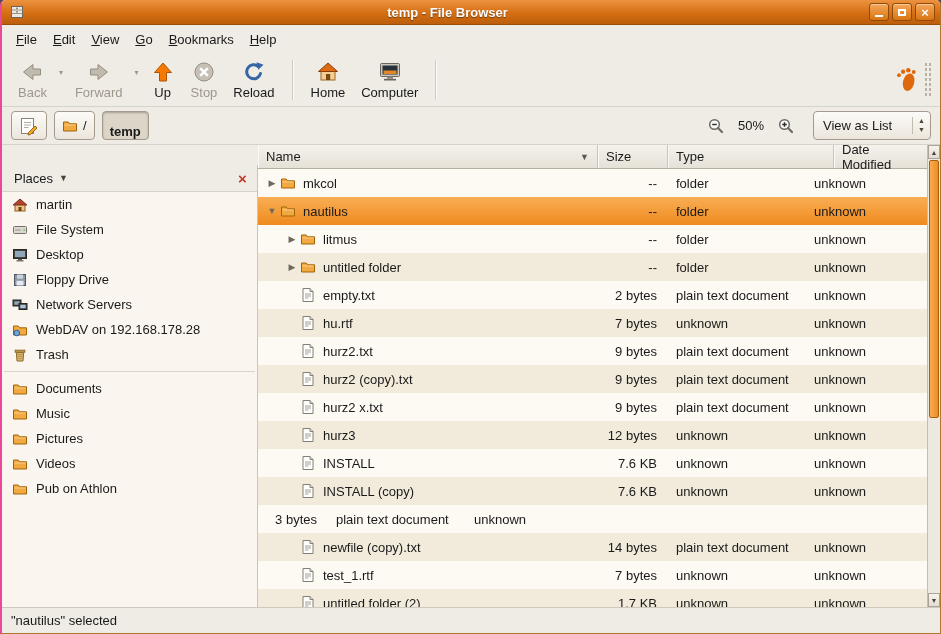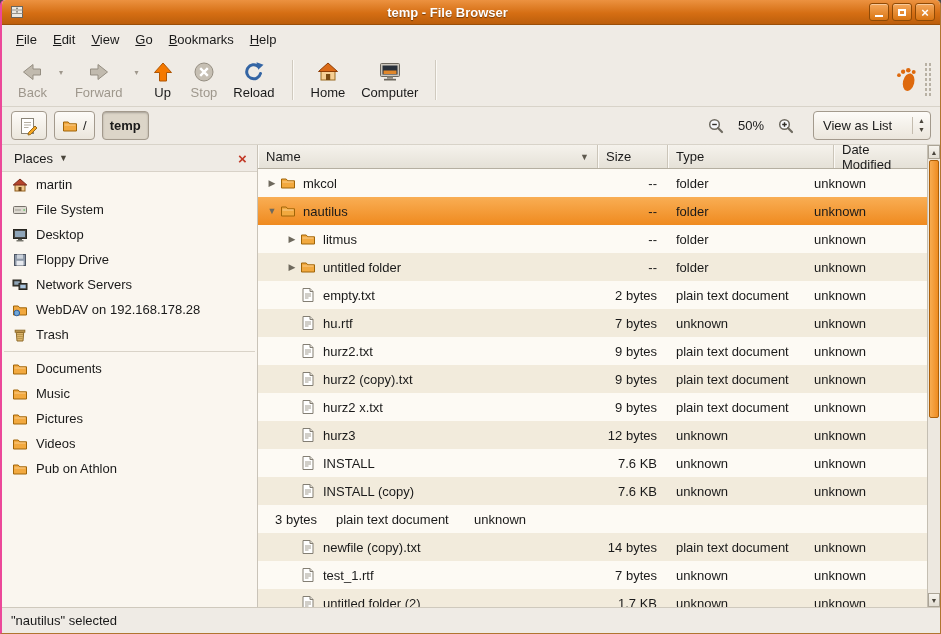--- a/index.html
+++ b/index.html
@@ -45,36 +45,36 @@
   .toolbar-spacer { flex: 1; }
   .gnome-logo { width: 26px; height: 26px; }
   .tool-grip { width: 8px; height: 36px; margin-left: 4px;
     background-image: radial-gradient(#B8B1A4 1px, transparent 1.4px); background-size: 4px 5px; }
   
   .locationbar { height: 38px; flex: 0 0 38px; display: flex; align-items: center; gap: 7px; padding: 0 9px; border-bottom: 1px solid #D8D3C9; }
   .lb-button {
     height: 29px; display: flex; align-items: center; gap: 5px; padding: 0 7px;
     background: linear-gradient(180deg, #FDFBF8, #EBE6DC); border: 1px solid #A39A8D; border-radius: 4px;
   }
-  .lb-button.toggled { background: #DCD5C8; box-shadow: inset 0 1px 2px rgba(0,0,0,.25); font-weight: bold; }
+  .lb-button.toggled { background: #DCD5C8; box-shadow: inset 0 1px 2px rgba(0,0,0,.25); font-weight: bold; align-items: flex-end; }
   .lb-flat { border: none; background: none; padding: 0 3px; height: auto; }
   .zoom-label { min-width: 32px; text-align: center; }
   .view-combo {
     margin-left: 8px; height: 29px; min-width: 118px; display: flex; align-items: center;
     justify-content: space-between; padding: 0 5px 0 9px; gap: 8px;
     background: linear-gradient(180deg, #FDFBF8, #EBE6DC); border: 1px solid #A39A8D; border-radius: 4px;
   }
   .stepper { display: flex; flex-direction: column; font-size: 7px; line-height: 1.15; color: #4A453C;
     border-left: 1px solid #C4BCAE; padding-left: 5px; }
   .icon16 { width: 16px; height: 16px; display: block; }
   .icon18 { width: 18px; height: 18px; display: block; }
   .icon20 { width: 20px; height: 20px; display: block; }
   
   .bodyrow { flex: 1; display: flex; min-height: 0; }
-  .sidebar { width: 256px; flex: 0 0 256px; background: #FAF6EF; border-right: 1px solid #C9C3B8; display: flex; flex-direction: column; }
+  .sidebar { width: 256px; flex: 0 0 256px; background: #FAF6EF; border-right: 1px solid #C9C3B8; display: flex; flex-direction: column; margin-top: 20px; }
   .places-header { height: 27px; flex: 0 0 27px; display: flex; align-items: center; padding: 0 5px 0 6px; background: #EFEBE5; border-bottom: 1px solid #D8D2C8; }
   .places-title { display: flex; align-items: center; gap: 6px; padding: 2px 6px; }
   .places-caret { font-size: 9px; color: #4A453C; }
   .places-close { margin-left: auto; width: 19px; height: 19px; display: flex; align-items: center; justify-content: center;
     color: #C23A28; font-weight: bold; font-size: 15px; line-height: 1; }
   .side-item { height: 25px; display: flex; align-items: center; gap: 8px; padding: 0 10px; white-space: nowrap; }
   .side-sep { height: 1px; background: #D9D3C8; margin: 4px 2px; }
   
   .main { flex: 1; display: flex; flex-direction: column; min-width: 0; background: #f9a8d4; }
   .list-header { height: 24px; flex: 0 0 24px; display: flex; background: linear-gradient(180deg, #F5F2EC, #E5E1D7); border-bottom: 1px solid #B5AFA1; }

